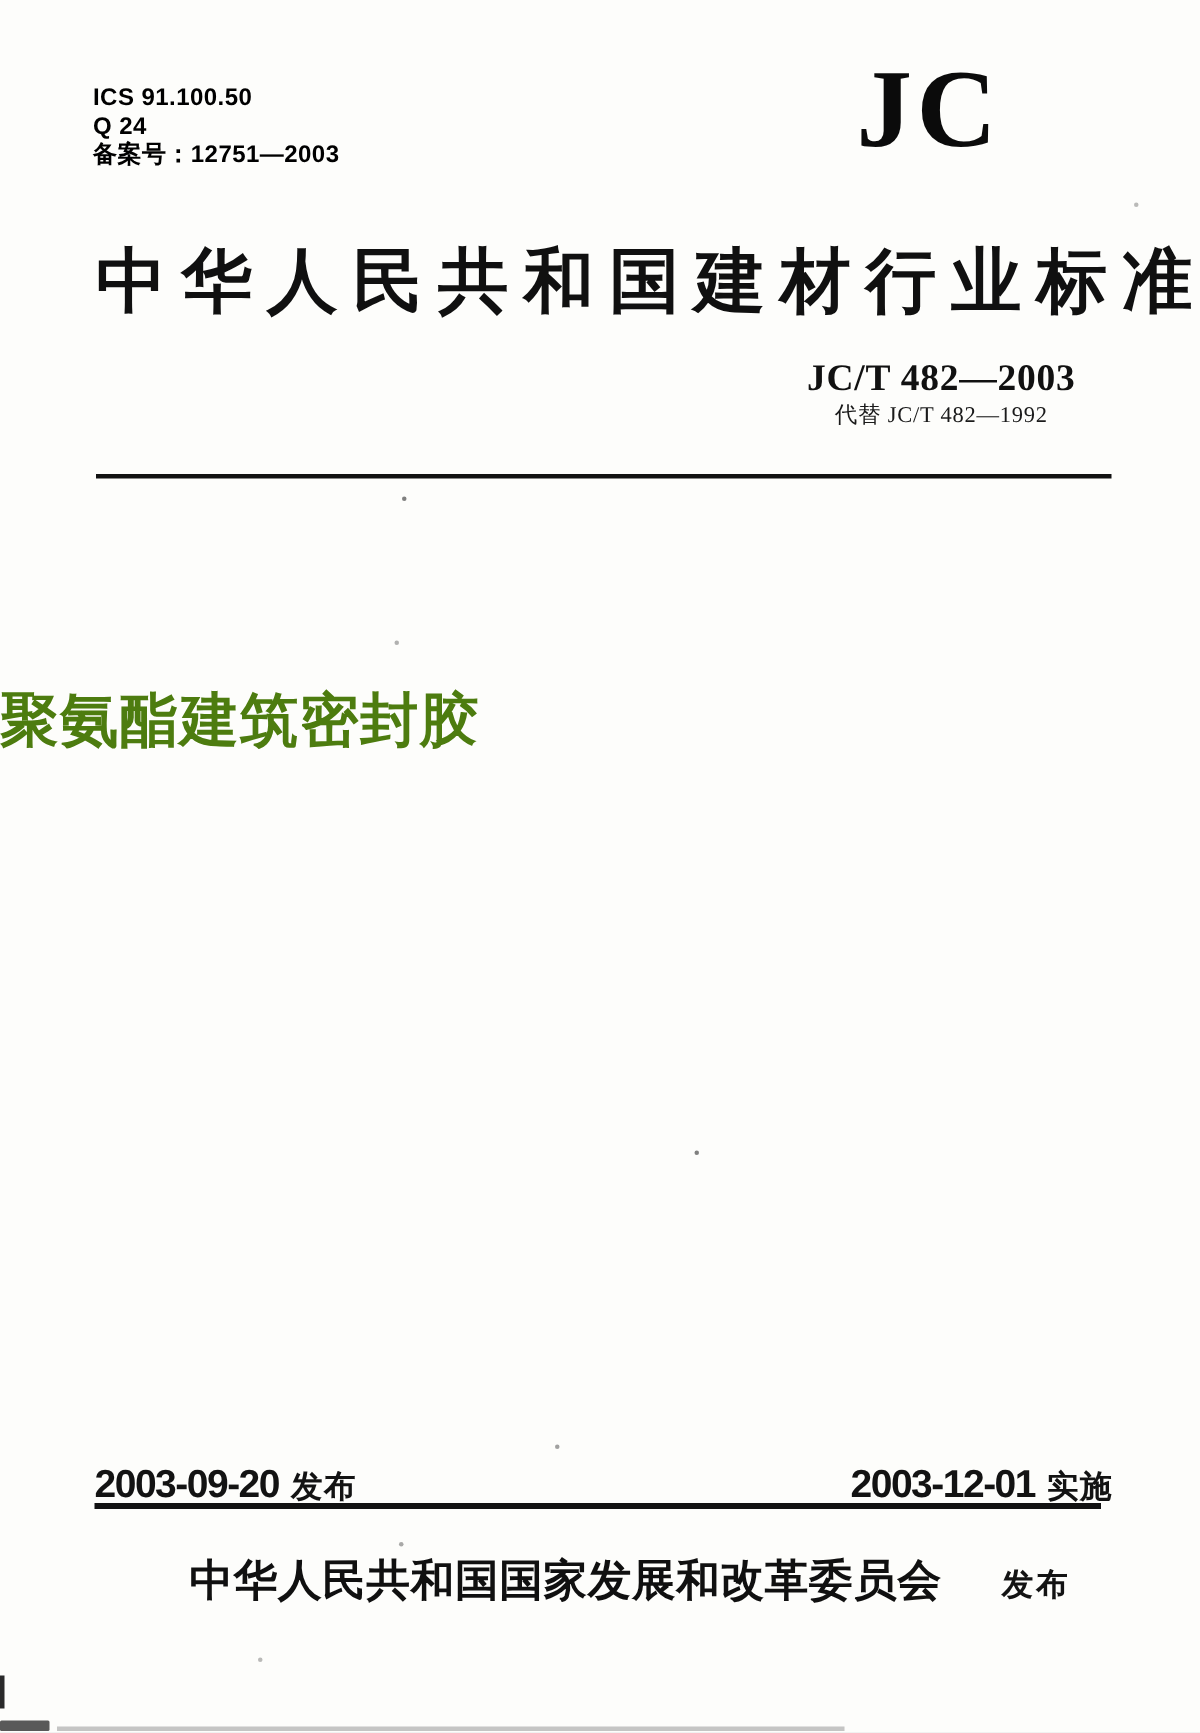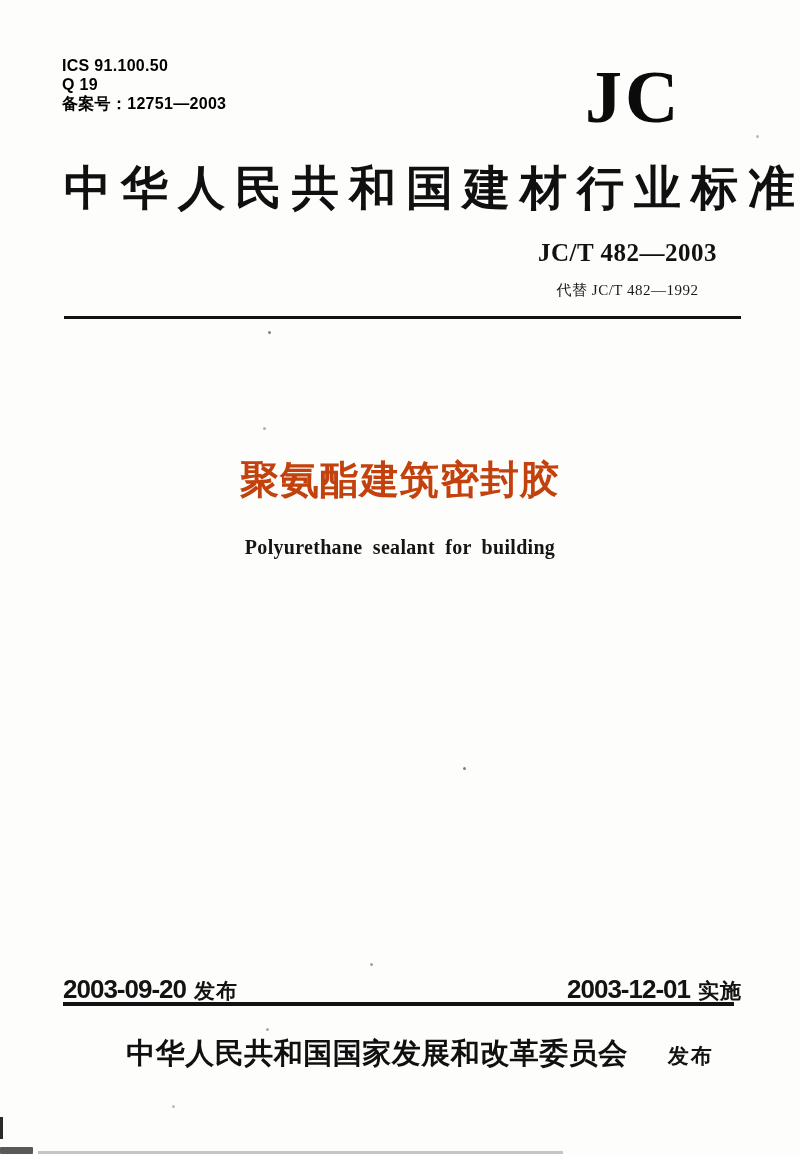--- a/index.html
+++ b/index.html
@@ -24,28 +24,27 @@
     line-height: 19px;
     letter-spacing: 0.3px;
     color: #000000;
     font-family: "Liberation Sans", sans-serif;
   }
 
   
   .jc-logo {
     position: absolute;
     left: 571px;
-    top: 60px;
+    top: 36px;
     font-family: "Liberation Serif", serif;
     font-weight: bold;
     font-size: 74px;
     line-height: 1;
     letter-spacing: 3px;
     color: #0b0b0b;
-    margin-left: 14px;
   }
 
   
   .main-title {
     position: absolute;
     left: 64px;
     top: 163px;
     margin: 0;
     font-family: "Liberation Serif", serif;
     font-weight: bold;
@@ -64,43 +63,43 @@
     text-align: center;
   }
   .std-code {
     font-family: "Liberation Serif", serif;
     font-weight: bold;
     font-size: 25px;
     letter-spacing: 0.5px;
     color: #111;
   }
   .replaces {
-    margin-top: 14px;
+    margin-top: 0;
     font-family: "Liberation Serif", serif;
     font-weight: normal;
     font-size: 15px;
     letter-spacing: 0.5px;
     color: #1a1a1a;
   }
 
   .rule { position: absolute; background: #121212; }
   .rule-top { left: 64px; top: 316px; width: 677px; height: 3px; }
   .rule-bottom { left: 63px; top: 1002px; width: 671px; height: 4px; }
 
   
   .doc-title-cn {
     position: absolute;
     left: 0; top: 453px;
     width: 100%;
-    text-align: center;
+    text-align: left;
     font-family: "Liberation Serif", serif;
     font-weight: bold;
     font-size: 39px;
     letter-spacing: 1px;
-    color: #c2410c;
+    color: #4d7c0f;
   }
   .doc-title-en {
     position: absolute;
     left: 0; top: 536px;
     width: 100%;
     text-align: center;
     font-family: "Liberation Serif", serif;
     font-weight: bold;
     font-size: 20px;
     word-spacing: 5px;
@@ -188,37 +187,36 @@
     opacity: 0.5;
   }
 </style>
 </head>
 <body>
 
 <div class="page">
 
   <div class="ics-block">
     <div>ICS 91.100.50</div>
-    <div>Q 19</div>
+    <div>Q 24</div>
     <div>备案号：12751—2003</div>
   </div>
 
   <div class="jc-logo">JC</div>
 
   <h1 class="main-title">中华人民共和国建材行业标准</h1>
 
   <div class="code-block">
     <div class="std-code">JC/T 482—2003</div>
     <div class="replaces">代替 JC/T 482—1992</div>
   </div>
 
   <div class="rule rule-top"></div>
 
   <div class="doc-title-cn">聚氨酯建筑密封胶</div>
-  <div class="doc-title-en">Polyurethane sealant for building</div>
 
   <div class="dates-row">
     <div>
       <span class="date-num">2003-09-20</span><span class="date-label">发布</span>
     </div>
     <div>
       <span class="date-num">2003-12-01</span><span class="date-label">实施</span>
     </div>
   </div>
 

